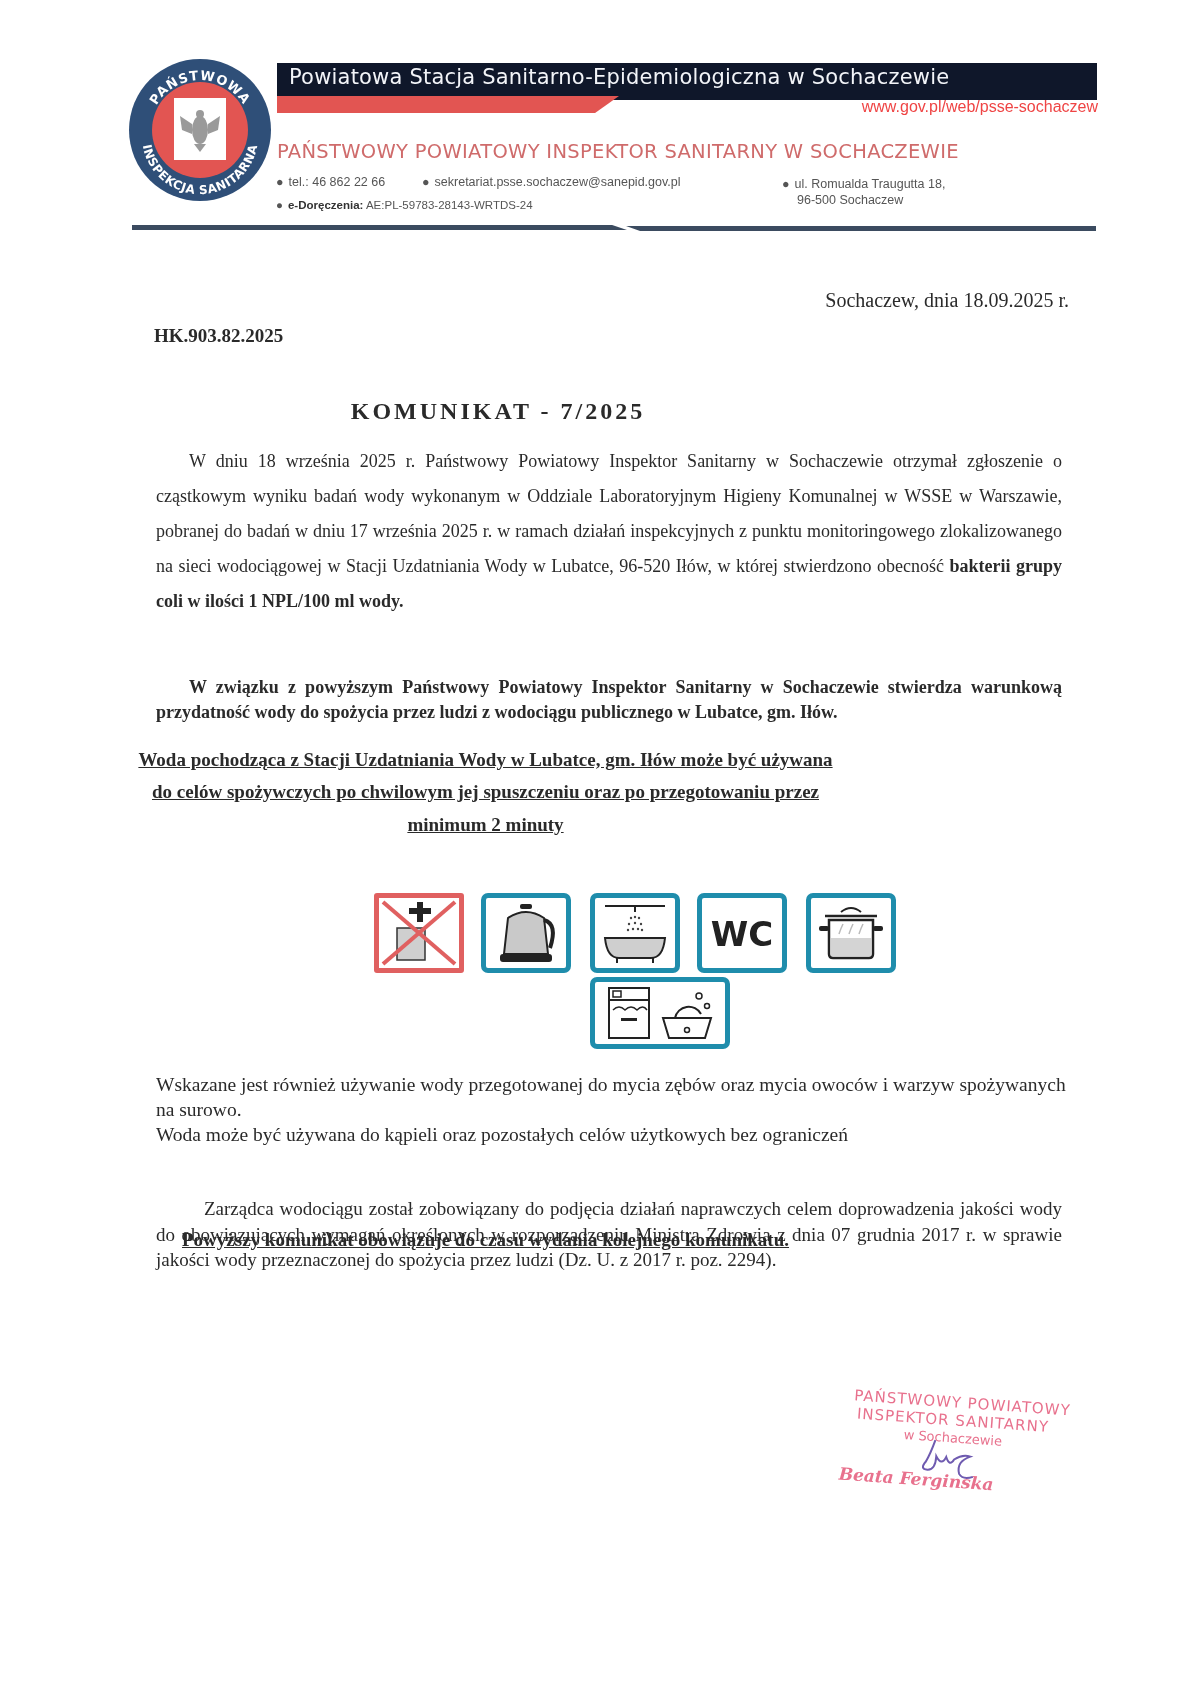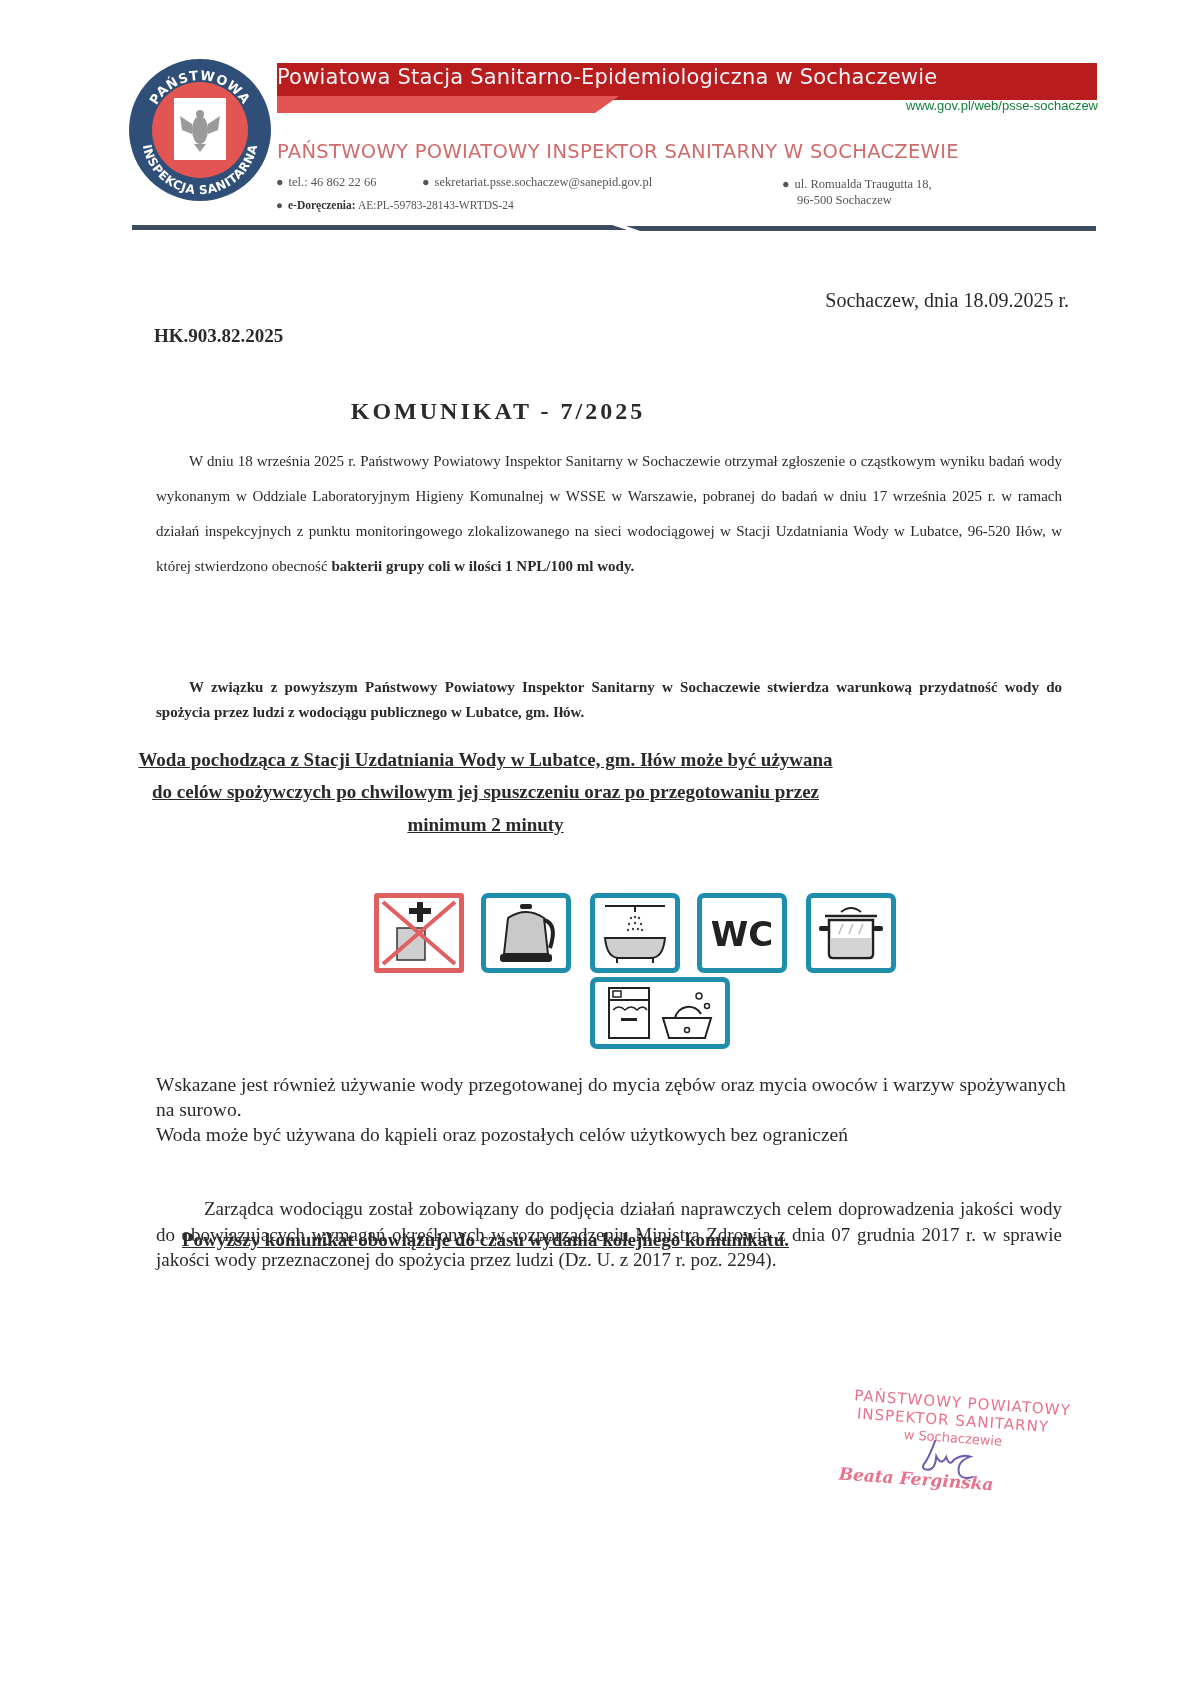--- a/index.html
+++ b/index.html
@@ -2,42 +2,42 @@
 <html><head>
 <meta charset="utf-8">
 <style>
   html, body { margin:0; padding:0; background:#ffffff; }
   body { width:1191px; height:1684px; position:relative; overflow:hidden;
          font-family:"Liberation Serif", serif; color:#2a2a2a; }
   .abs { position:absolute; }
 
   
   .logo { left:128px; top:58px; width:145px; height:145px; }
-  .title-bar { left:277px; top:63px; width:820px; height:37px; background:#b91c1c;
+  .title-bar { left:277px; top:63px; width:820px; height:37px; background:#0f172a;
      color:#f2f4f8; font-family:"DejaVu Sans", sans-serif; font-size:21px; line-height:28px;
-     padding-left:0; box-sizing:border-box; letter-spacing:0.2px; white-space:nowrap; }
+     padding-left:12px; box-sizing:border-box; letter-spacing:0.2px; white-space:nowrap; }
   .red-bar { left:277px; top:96px; width:342px; height:17px; background:#e25552;
      clip-path:polygon(0 0,100% 0,93% 100%,0 100%); }
-  .website { right:93px; top:98px; font-family:"Liberation Sans", sans-serif; font-size:13px; color:#15803d; }
+  .website { right:93px; top:98px; font-family:"Liberation Sans", sans-serif; font-size:16px; color:#ef4444; }
   .inspector { left:277px; top:140px; font-family:"DejaVu Sans", sans-serif; font-size:19.5px;
      color:#cf6b6b; letter-spacing:0.3px; white-space:nowrap; }
-  .contact { font-family:Liberation Serif, serif; font-size:12.5px; color:#555; white-space:nowrap; }
+  .contact { font-family:Liberation Sans, sans-serif; font-size:12.5px; color:#555; white-space:nowrap; }
   .contact .bullet { color:#555; margin-right:5px; }
   .contact b { color:#333; }
   .rule-l { left:132px; top:225px; width:495px; height:5px; background:#3b4b60;
      clip-path:polygon(0 0,97% 0,100% 100%,0 100%); }
   .rule-r { left:626px; top:226px; width:470px; height:5px; background:#3b4b60;
      clip-path:polygon(0 0,100% 0,100% 100%,3% 100%); }
 
   
   .date { right:122px; top:289px; font-size:20px; }
   .sign { left:154px; top:325px; font-size:19px; font-weight:bold; }
   .komunikat { left:0; width:996px; top:398px; text-align:center; font-size:24px;
      font-weight:bold; letter-spacing:3px; }
-  .para { left:156px; width:906px; font-size:15px; text-align:justify; }
+  .para { left:156px; width:906px; font-size:18px; text-align:justify; }
   .p1 { top:444px; line-height:35px; text-indent:33px; }
   .p2 { top:675px; line-height:25px; text-indent:33px; font-weight:bold; }
   .u-line { left:0; width:971px; text-align:center; font-size:19px; font-weight:bold;
      text-decoration:underline; }
 
   
   .icon-box { width:90px; height:80px; box-sizing:border-box; border:5px solid #1f8dac;
      border-radius:7px; background:#fff; overflow:hidden; }
   .icon-box.red { border-color:#e06060; border-radius:3px; }
   .icon-box svg { width:100%; height:100%; display:block; }

